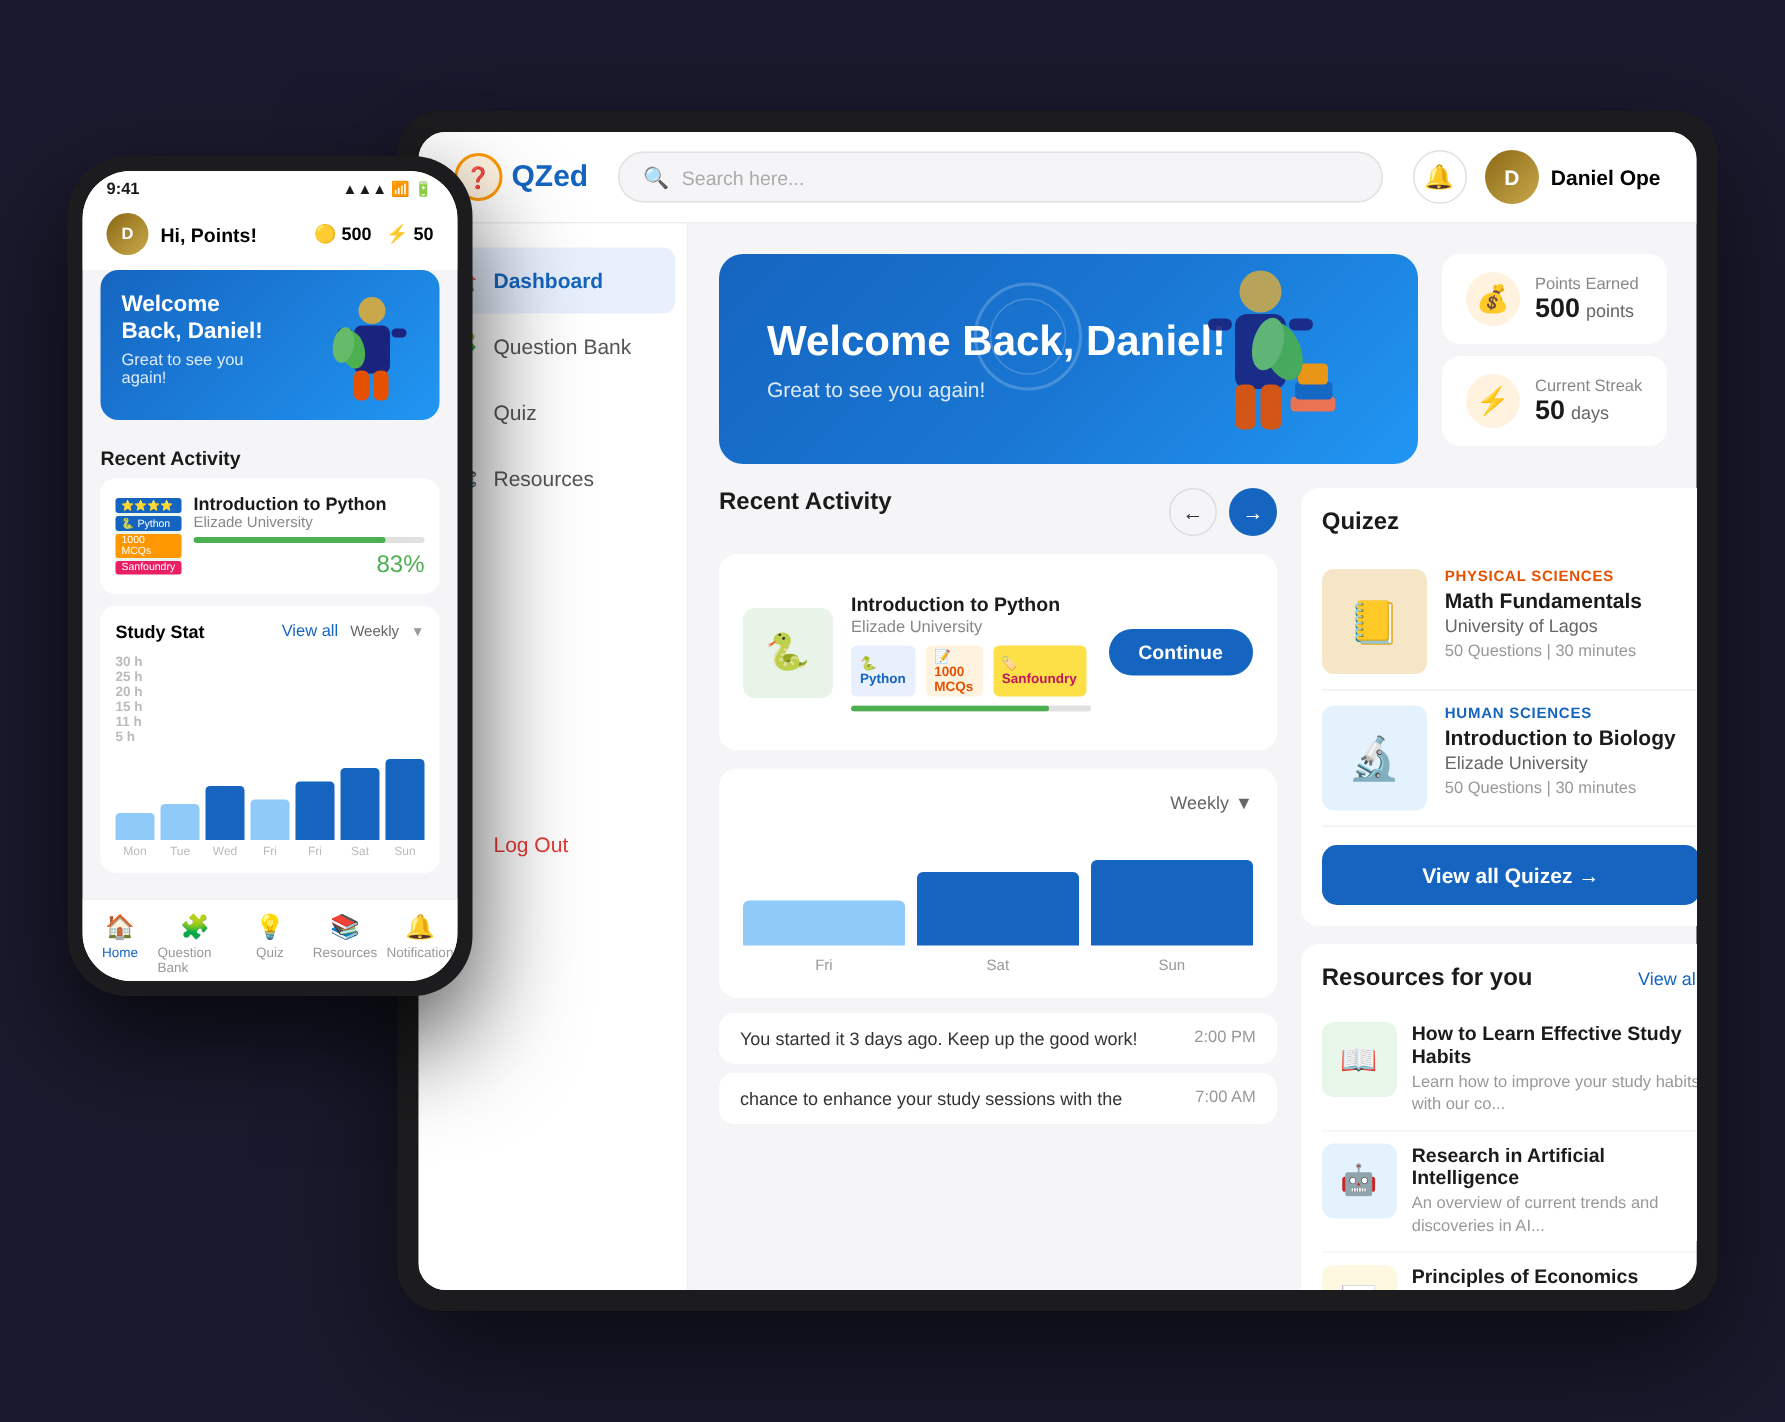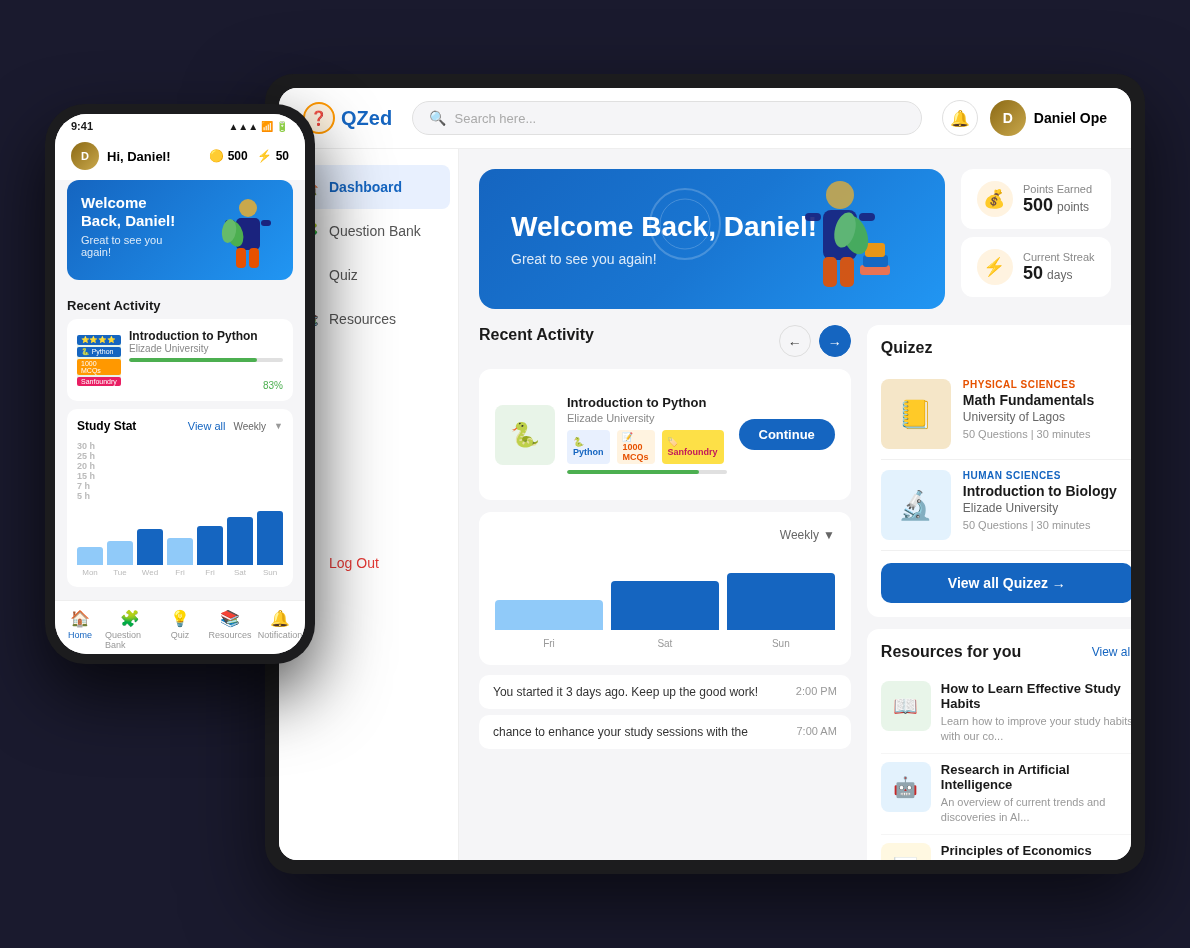--- a/index.html
+++ b/index.html
@@ -686,24 +686,24 @@
       margin-top: 4px;
     }
 
     .phone-progress-fill {
       height: 100%;
       background: #4caf50;
       border-radius: 2px;
     }
 
     .phone-progress-text {
-      font-size: 10px;
+      font-size: 16px;
       color: #4caf50;
       text-align: right;
-      margin-top: 18px;
+      margin-top: 6px;
     }
 
     .phone-chart-section {
       background: #fff;
       margin: 0 12px 8px;
       border-radius: 10px;
       padding: 10px;
     }
 
     .phone-chart-header {
@@ -1053,21 +1053,21 @@
             <span>▲▲▲</span>
             <span>📶</span>
             <span>🔋</span>
           </div>
         </div>
       </div>
 
       <div class="phone-header">
         <div class="phone-greeting">
           <div class="phone-avatar">D</div>
-          <span class="phone-hi">Hi, Daniel!</span>
+          <span class="phone-hi">Hi, Points!</span>
         </div>
         <div class="phone-stats">
           <div class="phone-stat">
             <span>🟡</span>
             <span>500</span>
           </div>
           <div class="phone-stat">
             <span>⚡</span>
             <span>50</span>
           </div>
@@ -1123,21 +1123,21 @@
               <span style="font-size:11px;color:#1565c0;">View all</span>
               <span style="font-size:10px;color:#666;">Weekly</span>
               <span style="font-size:9px;color:#999;">▼</span>
             </div>
           </div>
           <div style="font-size:9px;color:#bbb;margin-bottom:4px;font-weight:bold;">
             <div>30 h</div>
               <div>25 h</div>
               <div>20 h</div>
               <div>15 h</div>
-              <div>7 h</div>
+              <div>11 h</div>
               <div>5 h</div>
           </div>
           <div class="phone-chart-bars">
             <div class="phone-chart-bar" style="height:30%;"></div>
             <div class="phone-chart-bar" style="height:40%;"></div>
             <div class="phone-chart-bar active" style="height:60%;"></div>
             <div class="phone-chart-bar" style="height:45%;"></div>
             <div class="phone-chart-bar active" style="height:65%;"></div>
             <div class="phone-chart-bar active" style="height:80%;"></div>
             <div class="phone-chart-bar active" style="height:90%;"></div>

